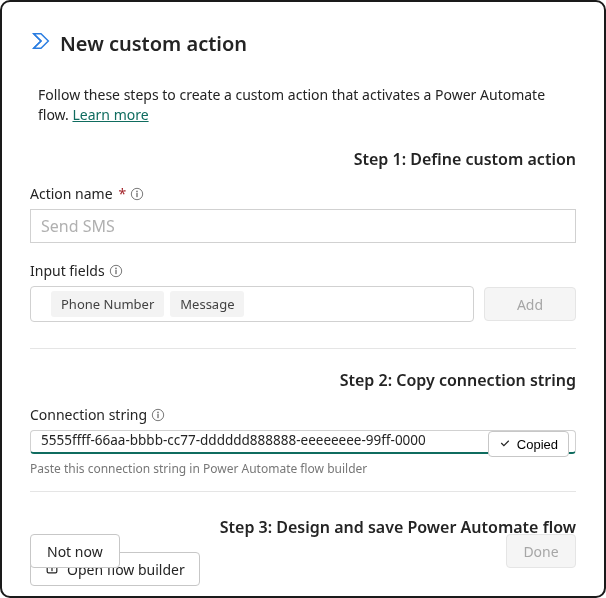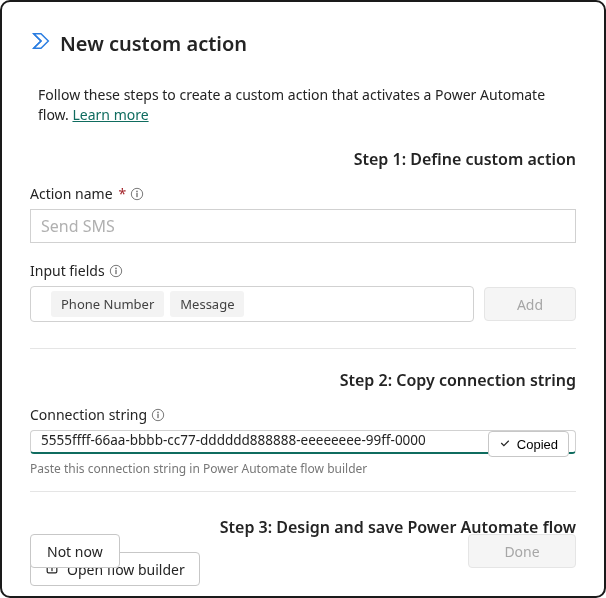--- a/index.html
+++ b/index.html
@@ -49,21 +49,21 @@
   }
   .conn-text { flex: 1; font-size: 13.5px; color: #242424; white-space: nowrap; overflow: hidden; text-overflow: ellipsis; }
   .copied-btn {
     border: 1px solid #c7c7c7; border-radius: 4px; padding: 2px 10px; font-size: 13px;
     display: flex; align-items: center; gap: 6px; background:#fff; height: 26px;
   }
   .hint { font-size: 12px; color: #777; margin-top: 6px; }
   .step3 { margin-top: 4px; }
   .footer { position:absolute; bottom:28px; left:28px; right:28px; display:flex; justify-content:space-between; }
   .notnow-btn { padding: 0 16px; }
-  .done-btn { width: 108px; }
+  .done-btn { width: 70px; }
 </style>
 </head>
 <body>
 
 <div class="modal">
 
   <div class="header">
     <span>
       <svg viewBox="0 0 24 24" fill="none" stroke="#2a7de1" stroke-width="1.6">
         <path d="M4 4 L12 4 L20 12 L12 20 L4 20 L12 12 Z" fill="none"></path>

